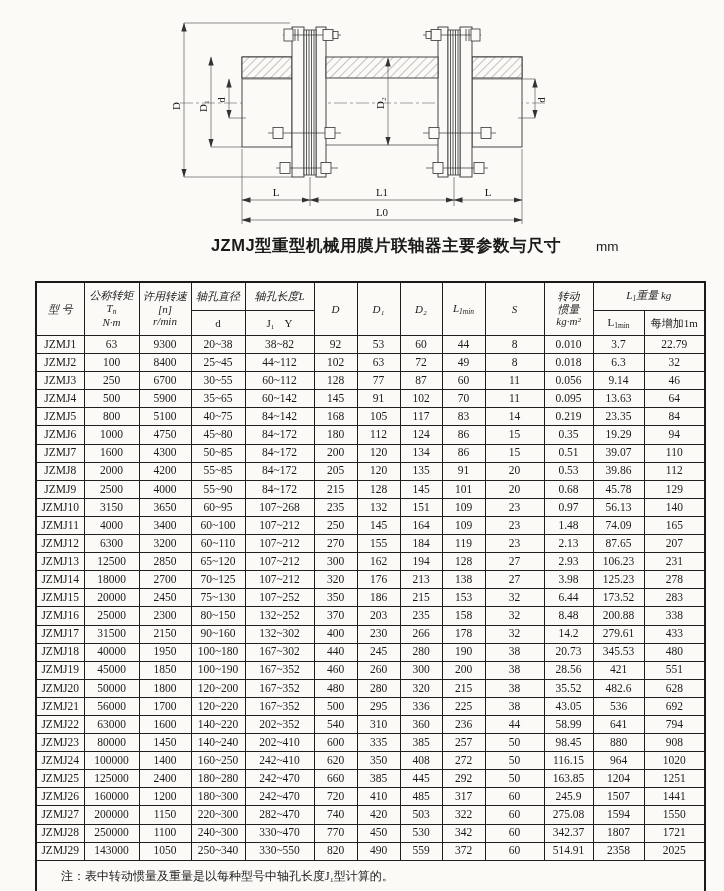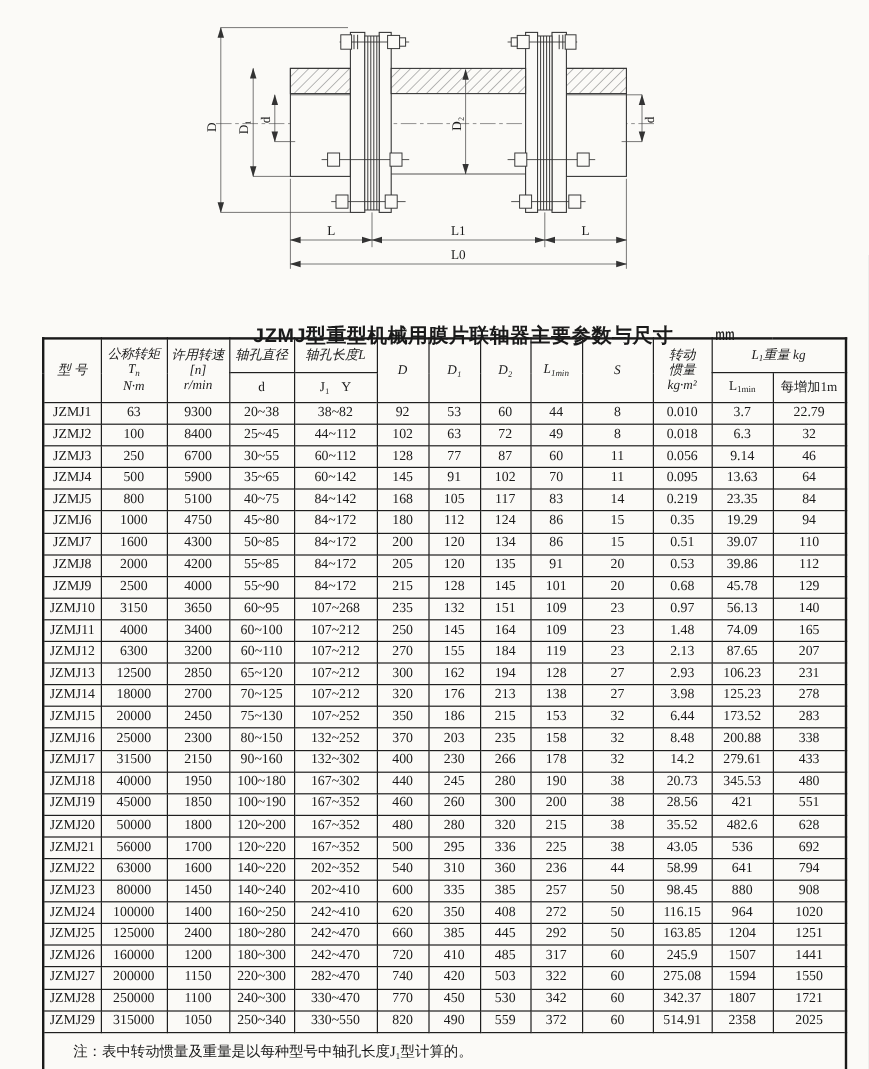--- a/index.html
+++ b/index.html
@@ -9,27 +9,27 @@
     background:#fbfaf7;
     font-family:"Liberation Serif",serif;
     color:#1a1a1a;
     overflow:hidden;
   }
   
   .drawing{position:absolute;left:0;top:0;width:724px;height:248px;}
   .drawing svg{display:block;}
   .dim-label{font-family:"Liberation Serif",serif;font-size:11px;fill:#1a1a1a;}
   
-  .title-row{position:absolute;left:0;top:266px;width:724px;height:30px;}
+  .title-row{position:absolute;left:0;top:232px;width:724px;height:30px;}
   .doc-title{
     position:absolute;left:calc(50% + 24px);top:3px;transform:translateX(-50%);
     font-family:"Liberation Sans",sans-serif;font-weight:bold;
     font-size:16.5px;letter-spacing:.5px;white-space:nowrap;
   }
-  .unit-label{position:absolute;left:596px;top:7px;font-size:13.5px;font-family:Liberation Mono, monospace;}
+  .unit-label{position:absolute;left:596px;top:7px;font-size:13.5px;font-family:Liberation Sans, sans-serif;}
   
   .spec-table{
     position:absolute;left:35px;top:281px;
     border-collapse:collapse;table-layout:fixed;width:669px;
     border:2px solid #1a1a1a;
   }
   .spec-table th,.spec-table td{
     border:1px solid #1f1f1f;
     text-align:center;vertical-align:middle;
     padding:0;font-weight:normal;
@@ -642,21 +642,21 @@
           <td>450</td>
           <td>530</td>
           <td>342</td>
           <td>60</td>
           <td>342.37</td>
           <td>1807</td>
           <td>1721</td>
         </tr>
         <tr>
           <td>JZMJ29</td>
-          <td>315000</td>
+          <td>143000</td>
           <td>1050</td>
           <td>250~340</td>
           <td>330~550</td>
           <td>820</td>
           <td>490</td>
           <td>559</td>
           <td>372</td>
           <td>60</td>
           <td>514.91</td>
           <td>2358</td>

